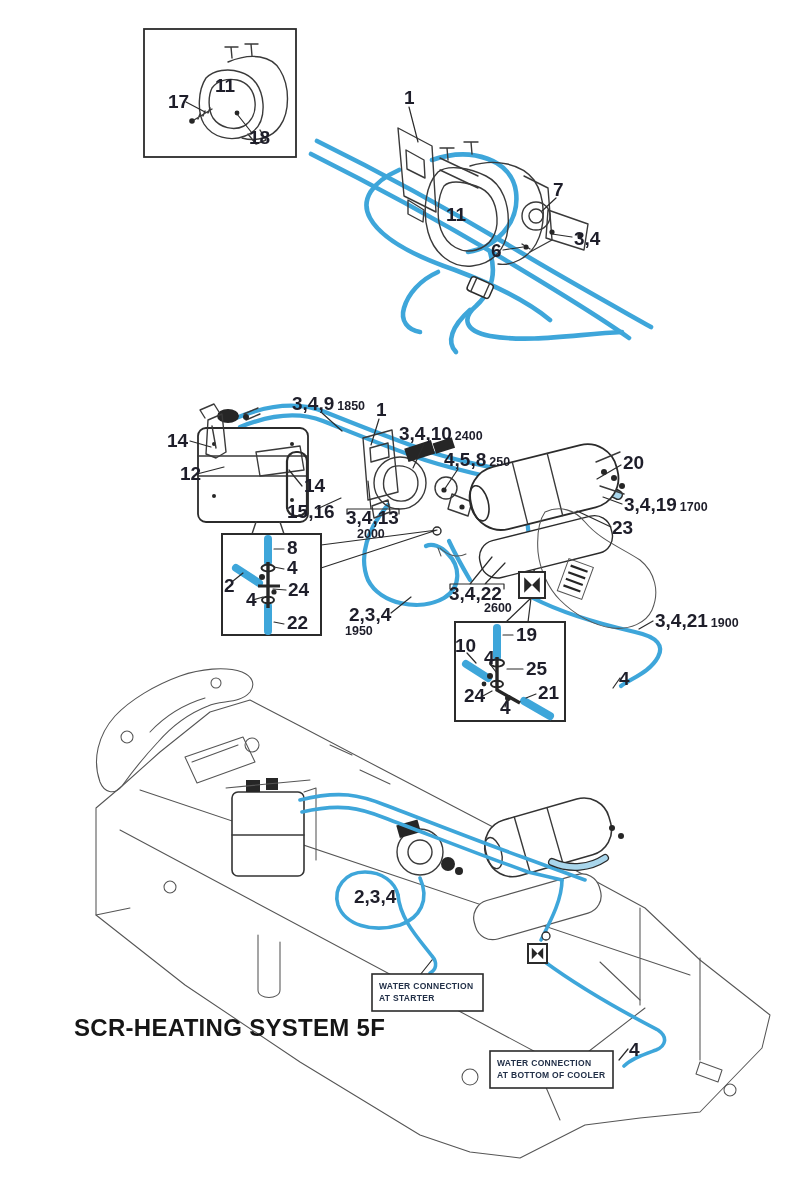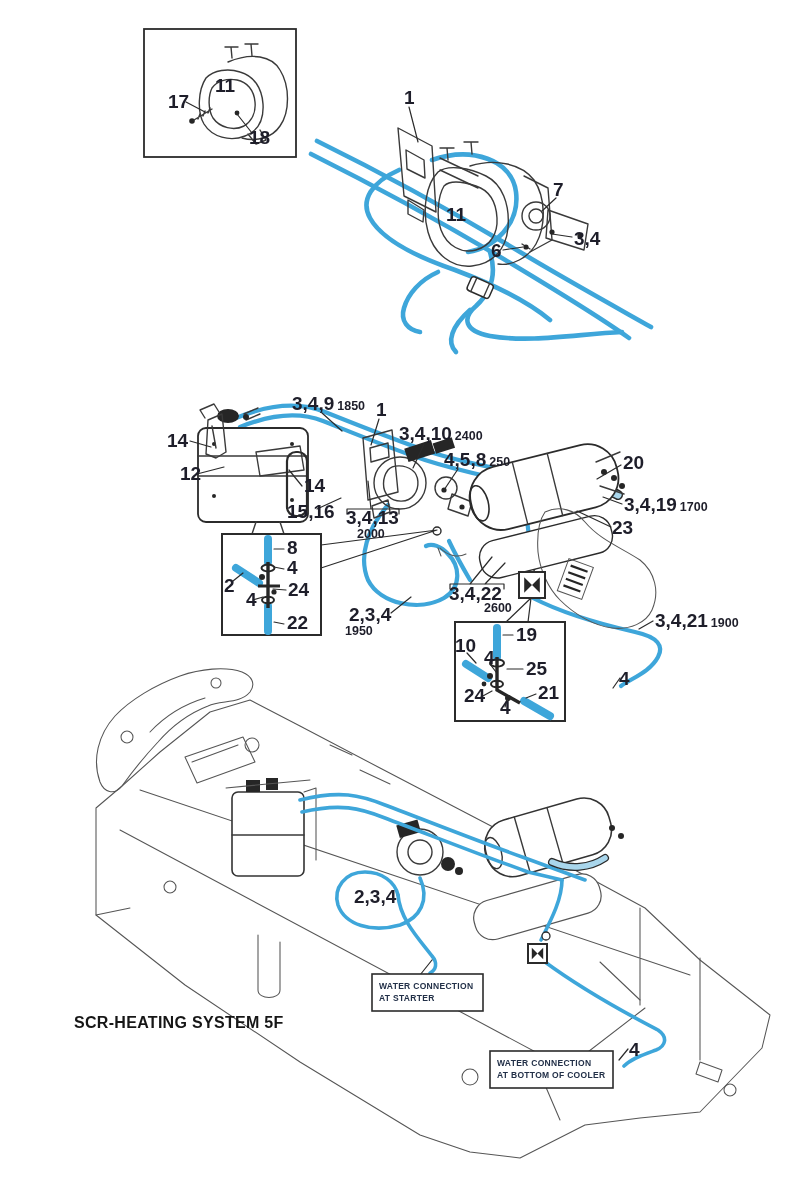--- a/index.html
+++ b/index.html
@@ -5,21 +5,21 @@
   html,body{margin:0;padding:0;background:#fff;}
   #stage{position:relative;width:793px;height:1198px;background:#ffffff;overflow:hidden;
          font-family:"Liberation Sans",sans-serif;}
   #art{position:absolute;left:0;top:0;}
   .line{fill:none;stroke:#3a3a3a;stroke-width:1.4;stroke-linejoin:round;stroke-linecap:round;}
   .thin{fill:none;stroke:#555;stroke-width:1.05;stroke-linejoin:round;stroke-linecap:round;}
   .leader{fill:none;stroke:#2b2b2b;stroke-width:1.2;stroke-linecap:round;}
   .hose{fill:none;stroke-linecap:round;stroke-linejoin:round;}
   .darkbit{fill:#262626;stroke:none;}
   .whitefill{fill:#ffffff;}
-  #diagram-title{position:absolute;left:74px;top:1014px;font-size:16px;font-weight:bold;
+  #diagram-title{position:absolute;left:74px;top:1014px;font-size:24px;font-weight:bold;
                  color:#161616;letter-spacing:.3px;white-space:nowrap;}
   svg text{font-family:"Liberation Sans",sans-serif;font-weight:bold;}
 </style>
 </head>
 <body>
 
 <div id="stage">
 <svg id="art" width="793" height="1198" viewBox="0 0 793 1198">
 
   <g>

